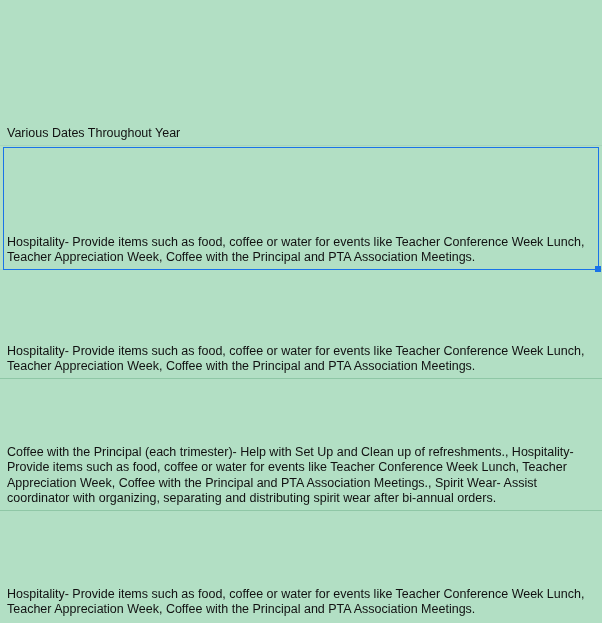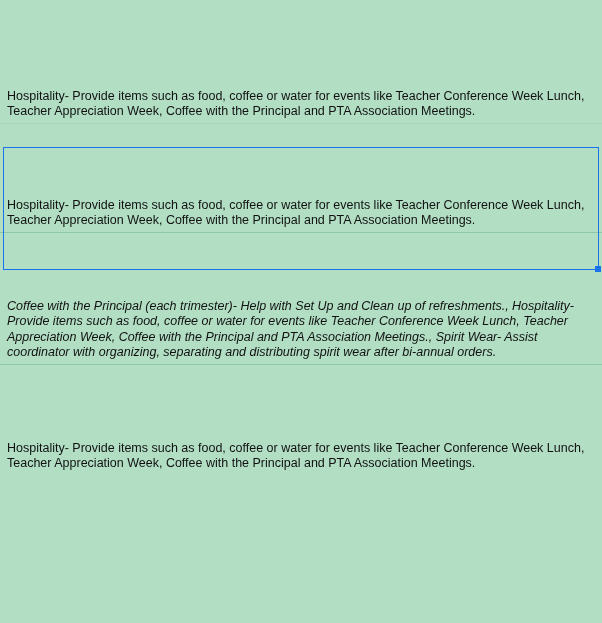--- a/index.html
+++ b/index.html
@@ -24,21 +24,21 @@
   }
   .sep-light {
     border-bottom: 1px solid #a8d5ba;
   }
   .sep-dark {
     border-bottom: 1px solid #8fc7a6;
   }
   .row0 { height: 146px; }
   .row1 { height: 124px; }
   .row2 { height: 109px; }
-  .row3 { height: 132px; font-style: italic; }
+  .row3 { height: 132px; }
   .row4 { height: 110px; }
   .sel-border {
     position: absolute;
     left: 3px;
     top: 147px;
     width: 596px;
     height: 123px;
     border: 1.5px solid #1a73e8;
     box-sizing: border-box;
     pointer-events: none;
@@ -51,20 +51,23 @@
     height: 6px;
     background: #1a73e8;
   }
   .wrap { position: relative; width: 602px; height: 623px; }
 </style>
 </head>
 <body>
 
 <div class="wrap">
 
+  <div class="cell row0 sep-light">
+    <span>Various Dates Throughout Year</span>
+  </div>
 
   <div class="cell row1 sep-light">
     <span>Hospitality- Provide items such as food, coffee or water for events like Teacher Conference Week Lunch, Teacher Appreciation Week, Coffee with the Principal and PTA Association Meetings.</span>
   </div>
 
   <div class="cell row2 sep-dark">
     <span>Hospitality- Provide items such as food, coffee or water for events like Teacher Conference Week Lunch, Teacher Appreciation Week, Coffee with the Principal and PTA Association Meetings.</span>
   </div>
 
   <div class="cell row3 sep-dark">

